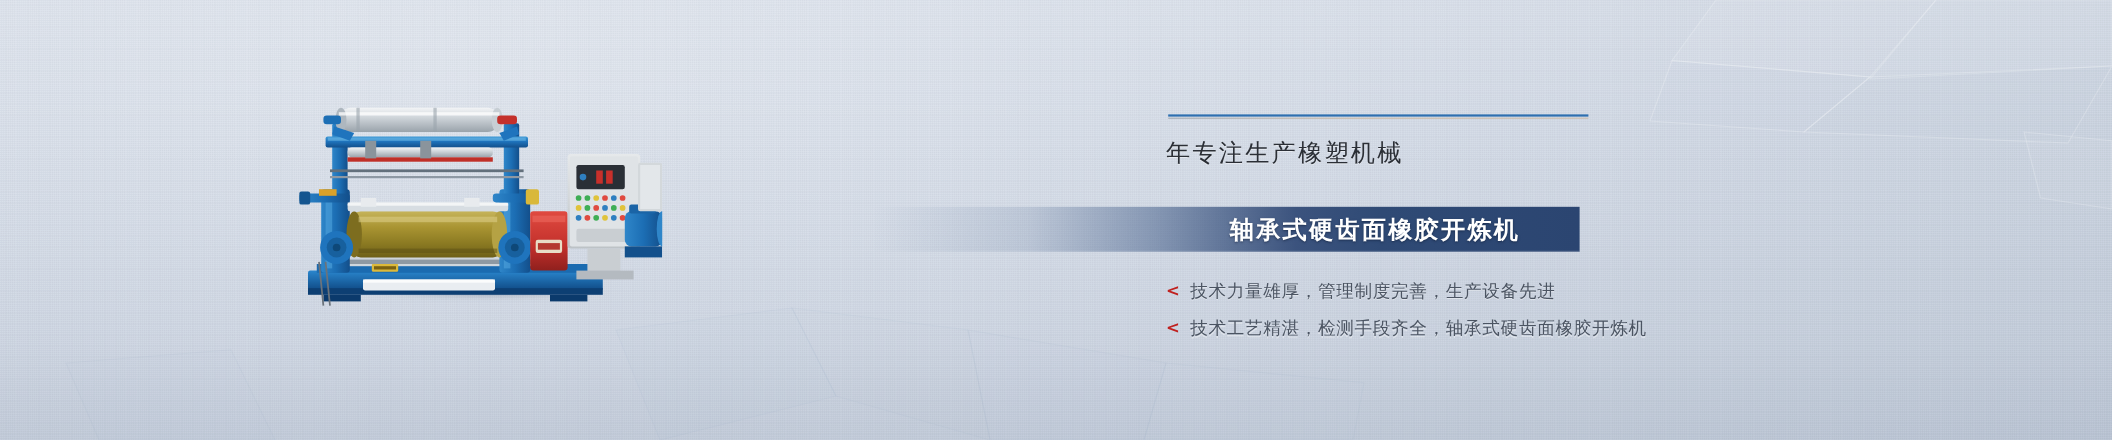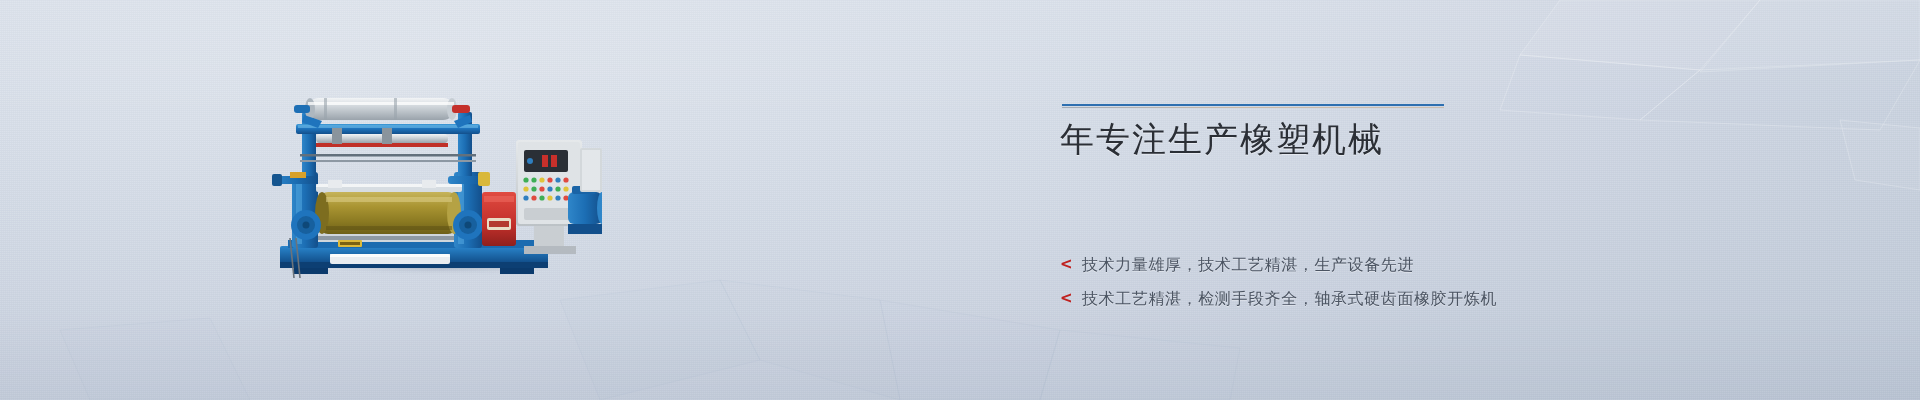--- a/index.html
+++ b/index.html
@@ -53,21 +53,21 @@
     position:absolute; left:0; top:0; width:100%; height:2px; background:#2e6fb0;
   }
   .rule .tan{
     position:absolute; left:0; top:3px; width:100%; height:1px;
     background:linear-gradient(90deg,#9aa3ad 0%, #c8b49c 45%, #c9b9a6 100%); opacity:.85;
   }
 
   .headline{
     margin-top:9px;
     font-family:Liberation Sans, sans-serif;
-    font-size:34px; line-height:44px; letter-spacing:2px;
+    font-size:22px; line-height:44px; letter-spacing:2px;
     color:#2b2f36; white-space:nowrap;
     text-shadow:0 1px 0 rgba(255,255,255,.45);
   }
 
   
   .subbar{
     position:absolute; left:-268px; top:84px; width:644px; height:41px;
     background:linear-gradient(90deg,
         rgba(91,116,153,0) 0%,
         rgba(86,111,150,.18) 22%,
@@ -297,25 +297,28 @@
 
   <div class="content">
 
     <div class="rule">
       <span class="blue"></span>
       <span class="tan"></span>
     </div>
 
     <div class="headline">年专注生产橡塑机械</div>
 
+    <div class="subbar">
+      <span class="subtitle">轴承式硬齿面橡胶开炼机</span>
+    </div>
 
     <div class="bullets">
       <div class="bullet">
         <span class="chev">&lt;</span>
-        <span class="btext">技术力量雄厚，技术工艺精湛，生产设备先进</span>
+        <span class="btext">技术力量雄厚，管理制度完善，生产设备先进</span>
       </div>
       <div class="bullet">
         <span class="chev">&lt;</span>
         <span class="btext">技术工艺精湛，检测手段齐全，轴承式硬齿面橡胶开炼机</span>
       </div>
     </div>
 
   </div>
 </div>
 

